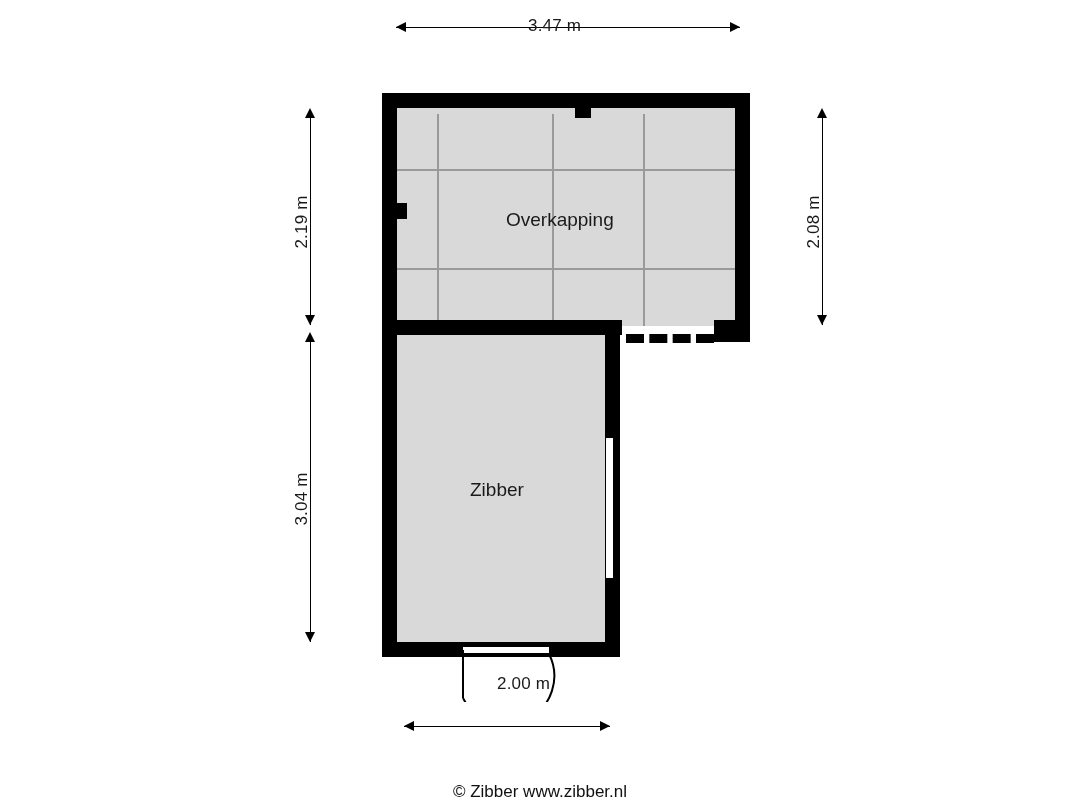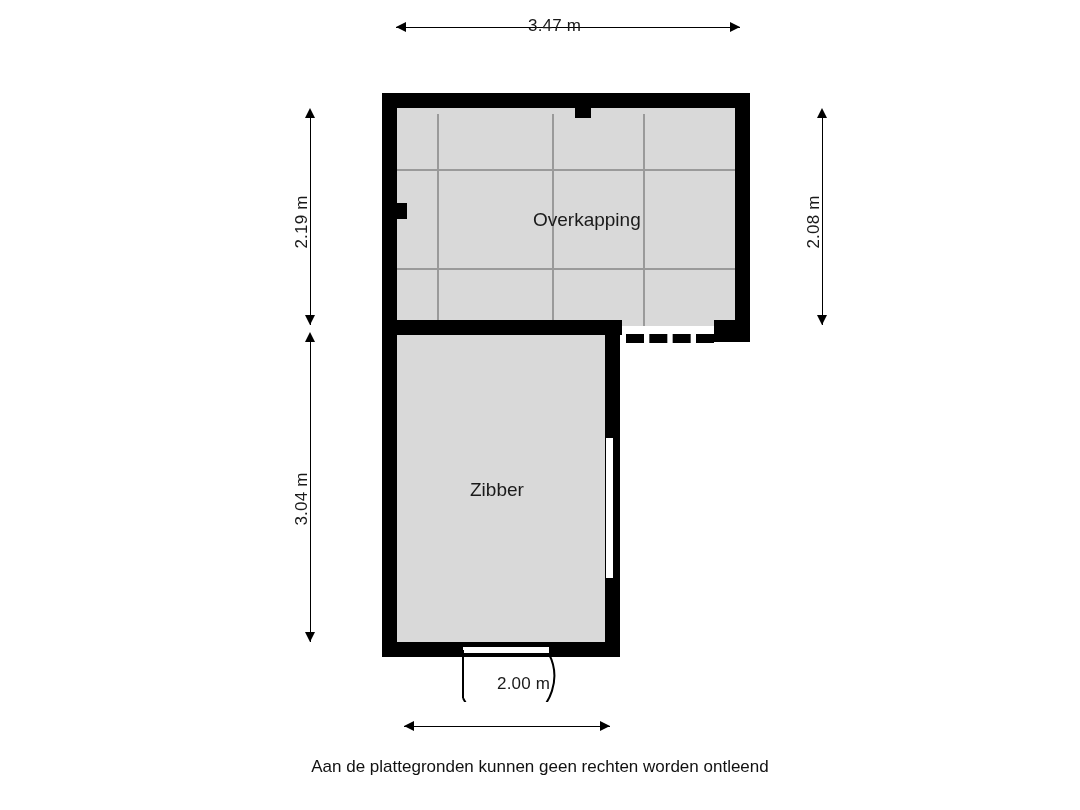--- a/index.html
+++ b/index.html
@@ -156,21 +156,21 @@
     <div class="wall" style="left:397px; top:203px; width:10px; height:16px;"></div>
 
     <div class="wall" style="left:735px; top:93px; width:15px; height:249px;"></div>
 
     <div class="wall" style="left:382px; top:320px; width:240px; height:15px;"></div>
 
     <div class="wall" style="left:714px; top:320px; width:36px; height:22px;"></div>
 
     <div class="dashed-wall" style="left:626px; top:334px; width:88px;"></div>
 
-    <div class="room-label" style="left:533px; top:209px;">Overkapping</div>
+    <div class="room-label" style="left:506px; top:209px;">Overkapping</div>
   </div>
 
   <div>
 
     <div class="room-fill" style="left:397px; top:335px; width:208px; height:307px;"></div>
 
     <div class="wall" style="left:382px; top:320px; width:15px; height:337px;"></div>
     <div class="wall" style="left:605px; top:320px; width:15px; height:337px;"></div>
     <div class="wall" style="left:382px; top:642px; width:238px; height:15px;"></div>
 
@@ -178,15 +178,15 @@
 
     <div class="door-window" style="left:463px; top:647px; width:86px; height:6px; border:none; background:#ffffff;"></div>
     <svg class="door-swing" style="left:460px; top:650px; width:96px; height:52px;" viewBox="0 0 96 52">
       <path d="M3,0 L3,48" stroke="#000" stroke-width="2" fill="none"></path>
       <path d="M3,48 A 48 48 0 0 0 89,4" stroke="#000" stroke-width="2" fill="none"></path>
     </svg>
 
     <div class="room-label" style="left:470px; top:479px;">Zibber</div>
   </div>
 
-  <div class="footer" style="top:757px;">Aan de plattegronden kunnen geen rechten worden ontleend</div>
+  <div class="footer" style="top:782px;">© Zibber www.zibber.nl</div>
 
 </div>
 
 </body></html>

